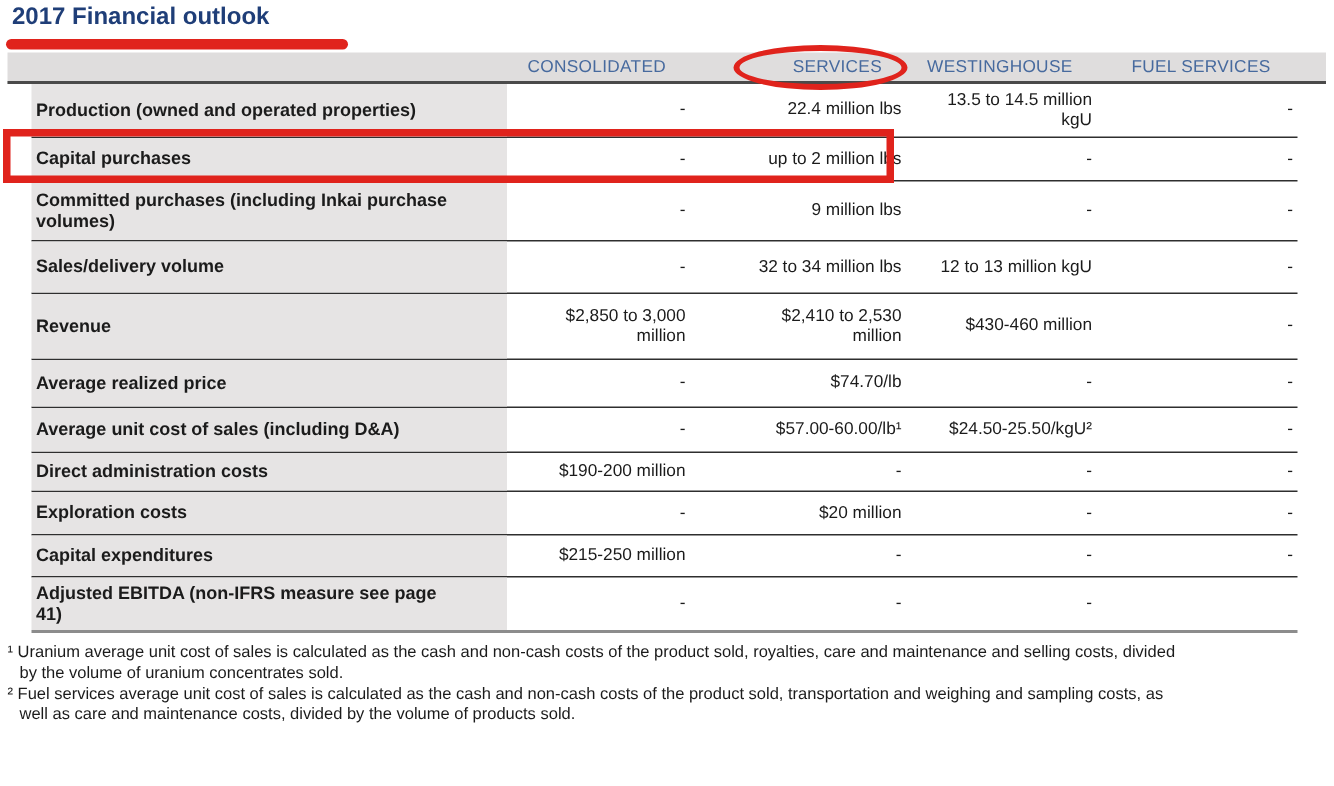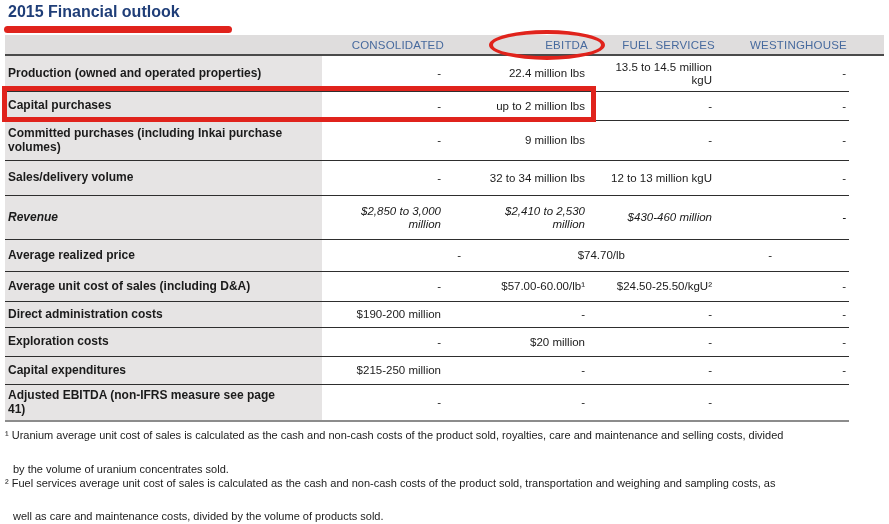--- a/index.html
+++ b/index.html
@@ -10,57 +10,57 @@
 
   .underline-annotation{position:absolute;left:4px;top:26px;width:228px;height:7px;border-radius:3.5px;}
 
   .headerband{position:absolute;left:5px;top:35px;width:879px;height:21px;
               background:#dfdddd;border-bottom:2px solid #4a4a4a;box-sizing:border-box;}
   .thead{position:absolute;left:5px;top:35px;width:844px;height:19px;
          display:grid;grid-template-columns:317px 124px 144px 127px 132px;}
   .hcell{display:flex;align-items:center;justify-content:flex-end;
          font-size:11.5px;letter-spacing:.2px;padding-right:2px;color:#476a9e;}
 
-  .tbody{position:absolute;left:5px;top:56px;width:844px;}
+  .tbody{position:absolute;left:21px;top:56px;width:844px;}
   .trow{display:grid;grid-template-columns:317px 124px 144px 127px 132px;
         border-bottom:1.5px solid #2e2e2e;box-sizing:border-box;}
   .trow:last-child{border-bottom:2.5px solid #8c8c8c;}
   .lcell{background:#e6e4e4;font-weight:bold;font-size:12px;line-height:13.5px;
          display:flex;align-items:center;padding:2px 8px 2px 3px;
          box-sizing:border-box;white-space:pre-line;}
   .vcell{display:flex;align-items:center;justify-content:flex-end;text-align:right;
          font-size:11.5px;line-height:13px;white-space:pre-line;
          padding-right:5px;box-sizing:border-box;}
   .vcell.west{padding-right:3px;}
 
   .redbox-annotation{position:absolute;left:2px;top:86px;width:594px;height:36px;
                      border:5px solid #e0231c;box-sizing:border-box;}
   .ellipse-annotation{position:absolute;left:489px;top:30px;width:116px;height:30px;
                       border:4px solid #e0231c;border-radius:50%;box-sizing:border-box;}
 
   .footnotes{position:absolute;left:5px;top:429px;width:872px;font-size:11px;line-height:13.8px;}
   .fline{white-space:nowrap;}
-  .fline.cont{padding-left:8px;margin-top:20px;}
+  .fline.cont{padding-left:8px;}
 </style>
 </head>
 <body>
 
 <div class="page">
 
-  <h1 class="title" style="color:#1f3e78;">2015 Financial outlook</h1>
+  <h1 class="title" style="color:#1f3e78;">2017 Financial outlook</h1>
   <div class="underline-annotation" style="background:#e0231c;"></div>
 
   <div class="headerband"></div>
 
   <div class="thead">
     <div class="hcell"></div>
     <div class="hcell">CONSOLIDATED</div>
-    <div class="hcell">EBITDA</div>
+    <div class="hcell">SERVICES</div>
+    <div class="hcell">WESTINGHOUSE</div>
     <div class="hcell">FUEL SERVICES</div>
-    <div class="hcell">WESTINGHOUSE</div>
   </div>
 
   <div class="tbody">
 
     <div class="trow" style="height:36px;">
       <div class="lcell">Production (owned and operated properties)</div>
       <div class="vcell">-</div>
       <div class="vcell">22.4 million lbs</div>
       <div class="vcell">13.5 to 14.5 million
 kgU</div>
@@ -85,31 +85,31 @@
     </div>
 
     <div class="trow" style="height:35px;">
       <div class="lcell">Sales/delivery volume</div>
       <div class="vcell">-</div>
       <div class="vcell">32 to 34 million lbs</div>
       <div class="vcell">12 to 13 million kgU</div>
       <div class="vcell west">-</div>
     </div>
 
-    <div class="trow" style="height:44px;font-style:italic;">
+    <div class="trow" style="height:44px;">
       <div class="lcell">Revenue</div>
       <div class="vcell">$2,850 to 3,000
 million</div>
       <div class="vcell">$2,410 to 2,530
 million</div>
       <div class="vcell">$430-460 million</div>
       <div class="vcell west">-</div>
     </div>
 
-    <div class="trow" style="height:32px;gap:20px;">
+    <div class="trow" style="height:32px;">
       <div class="lcell">Average realized price</div>
       <div class="vcell">-</div>
       <div class="vcell">$74.70/lb</div>
       <div class="vcell">-</div>
       <div class="vcell west">-</div>
     </div>
 
     <div class="trow" style="height:30px;">
       <div class="lcell">Average unit cost of sales (including D&amp;A)</div>
       <div class="vcell">-</div>

